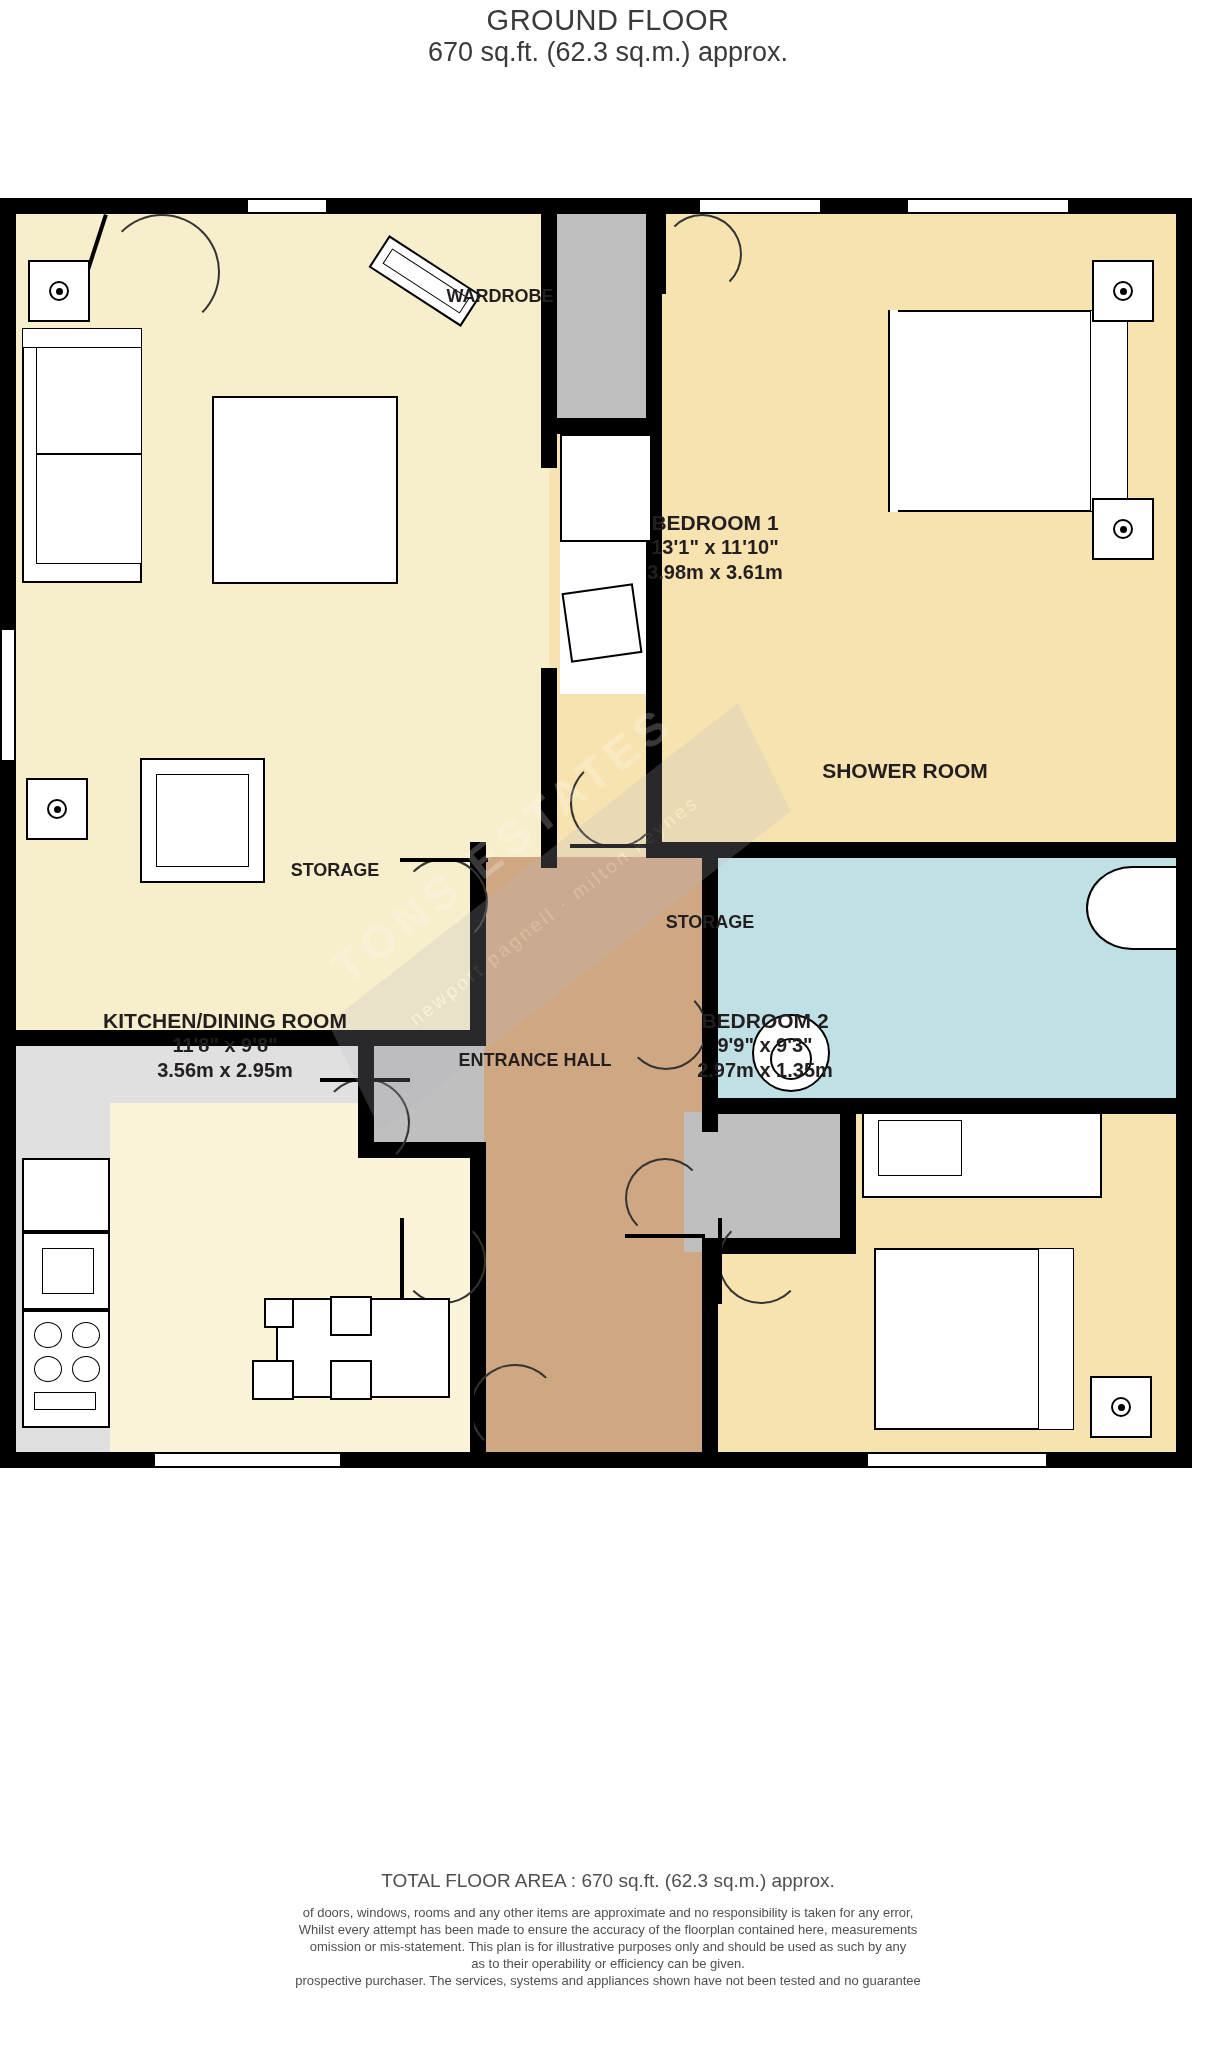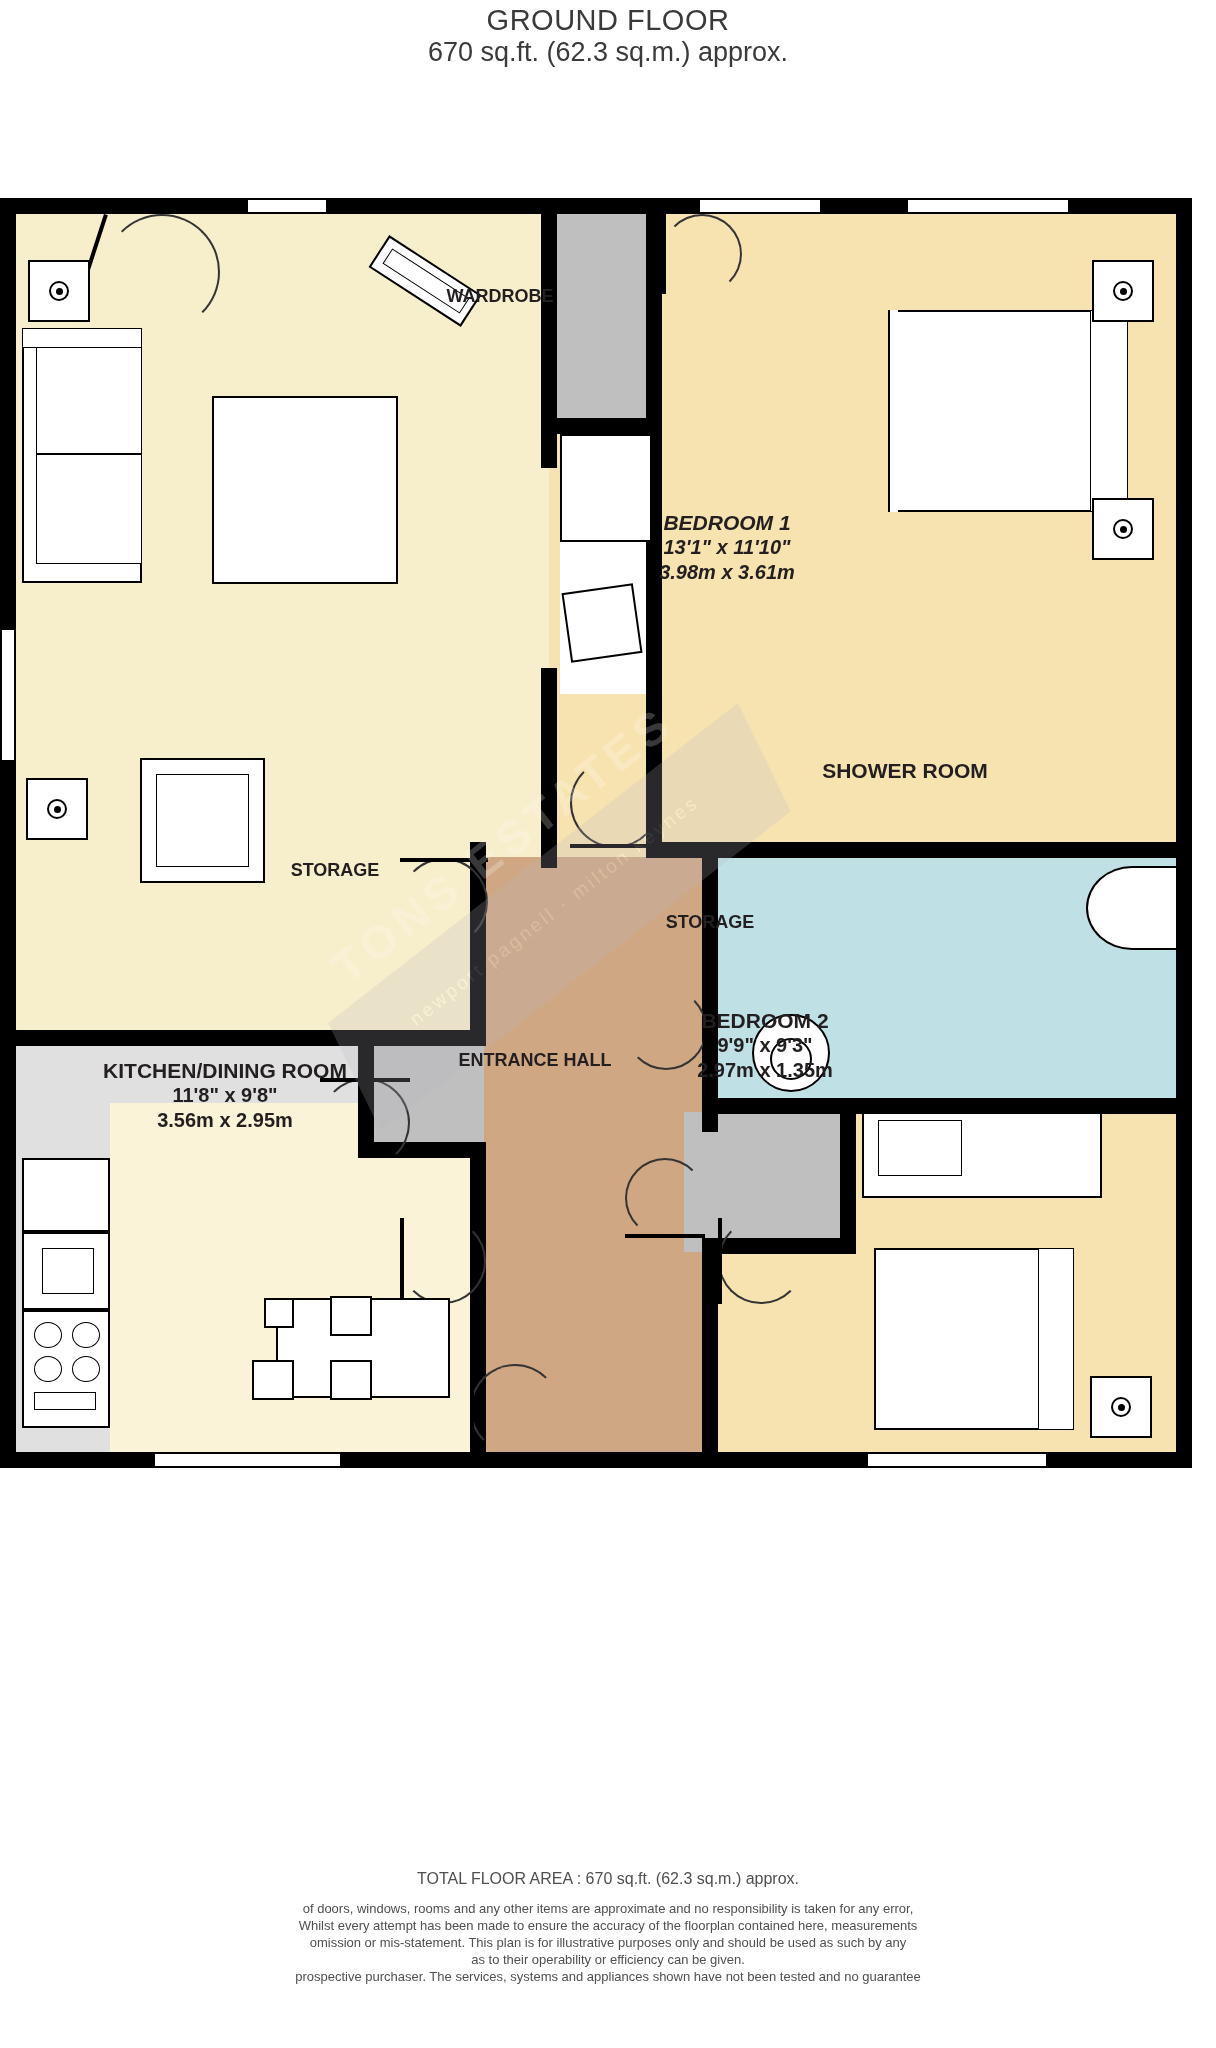--- a/index.html
+++ b/index.html
@@ -178,21 +178,21 @@
   
   #footer {
     position: absolute;
     left: 0;
     top: 1870px;
     width: 1216px;
     text-align: center;
     color: #4f4f4f;
   }
   #footer .total {
-    font-size: 16px;
+    font-size: 19px;
     margin-bottom: 12px;
   }
   #footer .disc {
     font-size: 13px;
     line-height: 17px;
   }
   #footer .made {
     font-size: 13px;
     line-height: 17px;
   }
@@ -348,33 +348,33 @@
     <span class="dot"></span>
   </div>
 
   <div id="watermark">
     <div class="wm-band"></div>
     <div class="wm-text">TONS ESTATES</div>
     <div class="wm-sub">newport pagnell · milton keynes</div>
   </div>
 
 
-  <div class="label" style="left:562px; top:312px; width:330px;font-style:italic;">
+  <div class="label" style="left:550px; top:312px; width:330px;">
     <span class="nm">BEDROOM 1</span>
     <span class="d1">13'1"  x 11'10"</span>
     <span class="d2">3.98m  x 3.61m</span>
   </div>
 
   <div class="label" style="left:600px; top:810px; width:330px;">
     <span class="nm">BEDROOM 2</span>
     <span class="d1">9'9"  x 9'3"</span>
     <span class="d2">2.97m  x 1.35m</span>
   </div>
 
-  <div class="label" style="left:30px; top:860px; width:390px;">
+  <div class="label" style="left:30px; top:810px; width:390px;">
     <span class="nm">KITCHEN/DINING ROOM</span>
     <span class="d1">11'8"  x 9'8"</span>
     <span class="d2">3.56m  x 2.95m</span>
   </div>
 
   <div class="label" style="left:740px; top:560px; width:330px;">
     <span class="nm">SHOWER ROOM</span>
   </div>
 
   <div class="label small" style="left:370px; top:850px; width:330px;">

